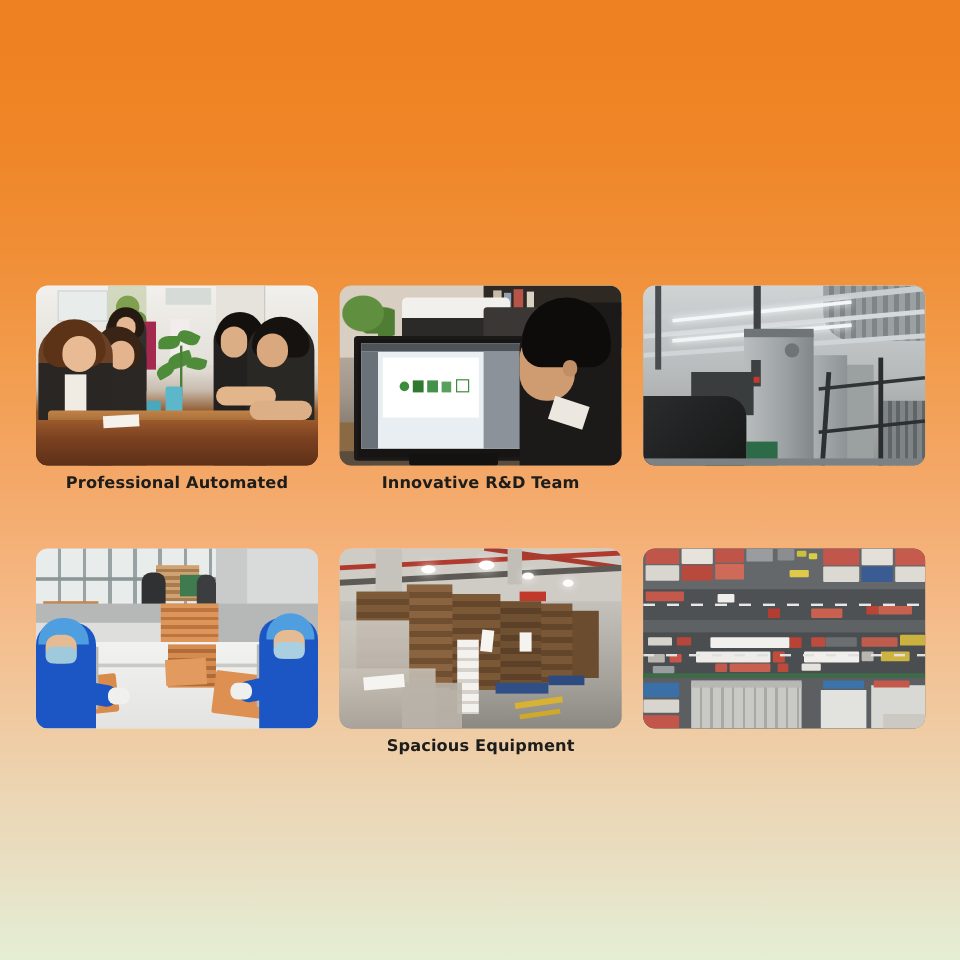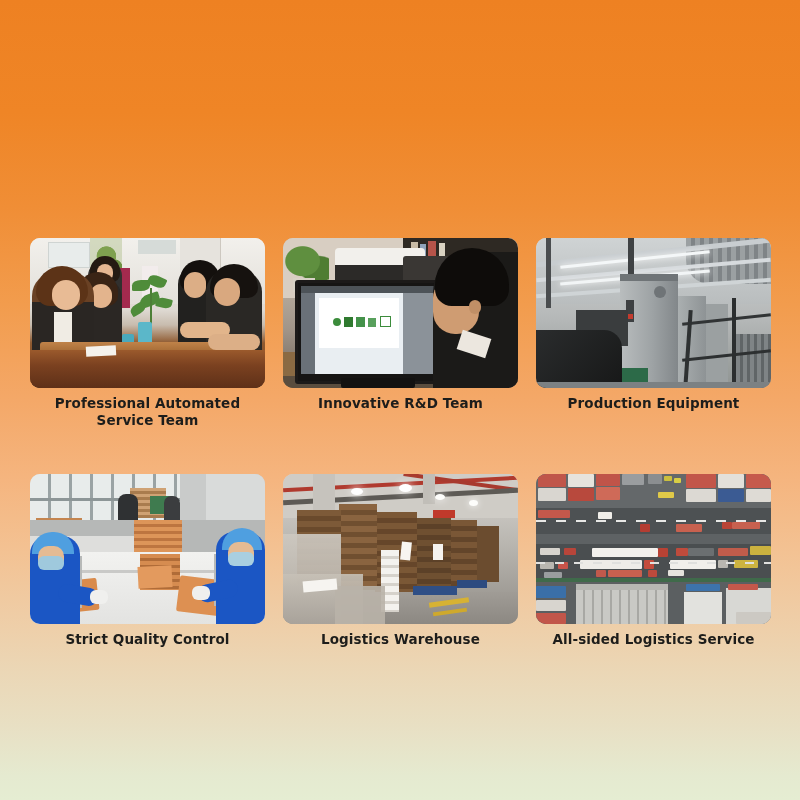--- a/index.html
+++ b/index.html
@@ -340,21 +340,20 @@
             <div class="layer p1-p1hair"></div>
             <div class="layer p1-p1face"></div>
           <div class="layer p1-tabletop"></div>
           <div class="layer p1-table"></div>
           <div class="layer p1-arm1"></div>
           <div class="layer p1-arm2"></div>
           <div class="layer p1-paper"></div>
         </div>
         <div class="caption">
           <span>Professional Automated</span>
-          <span class="l2">Service Team</span>
         </div>
       </div>
 
       <div class="cell">
         <div class="photo p2">
           <div class="layer p2-wall"></div>
           <div class="layer p2-shelf"></div>
           <div class="layer p2-shelfline1"></div>
           <div class="layer p2-book1"></div>
             <div class="layer p2-book2"></div>
@@ -414,21 +413,20 @@
           <div class="layer p3-green1"></div>
           <div class="layer p3-green2"></div>
           <div class="layer p3-black"></div>
           <div class="layer p3-railh"></div>
           <div class="layer p3-railh2"></div>
           <div class="layer p3-rail1"></div>
           <div class="layer p3-rail2"></div>
           <div class="layer p3-floor"></div>
         </div>
         <div class="caption">
-          <span class="l2">Production Equipment</span>
         </div>
       </div>
 
     </div>
 
     <div class="row-gap"></div>
 
     <div class="row">
 
       <div class="cell">
@@ -461,23 +459,20 @@
           <div class="layer p4-wkLarm"></div>
           <div class="layer p4-wkLhand"></div>
           <div class="layer p4-wkRgrey"></div>
           <div class="layer p4-wkR"></div>
           <div class="layer p4-wkRcap"></div>
           <div class="layer p4-wkRface"></div>
           <div class="layer p4-wkRmask"></div>
           <div class="layer p4-wkRarm"></div>
           <div class="layer p4-wkRhand"></div>
         </div>
-        <div class="caption">
-          <span>Strict Quality Control</span>
-        </div>
       </div>
 
       <div class="cell">
         <div class="photo p5">
           <div class="layer p5-ceil"></div>
           <div class="layer p5-redpipe"></div>
           <div class="layer p5-redpipe2"></div>
           <div class="layer p5-beamh"></div>
           <div class="layer p5-col"></div>
           <div class="layer p5-col2"></div>
@@ -499,21 +494,21 @@
           <div class="layer p5-label2"></div>
           <div class="layer p5-label3"></div>
           <div class="layer p5-wrap1"></div>
           <div class="layer p5-wrap2"></div>
           <div class="layer p5-wrap3"></div>
           <div class="layer p5-label4"></div>
           <div class="layer p5-yellow"></div>
           <div class="layer p5-yellow2"></div>
         </div>
         <div class="caption">
-          <span>Logistics Warehouse</span>
+          <span>Spacious Equipment</span>
         </div>
       </div>
 
       <div class="cell">
         <div class="photo p6">
           <div class="layer p6-top"></div>
           <div class="layer p6-roadA"></div>
           <div class="layer p6-mid"></div>
           <div class="layer p6-roadB"></div>
           <div class="layer p6-green"></div>
@@ -574,20 +569,17 @@
           <div class="layer p6-whroof"></div>
           <div class="layer p6-wh2"></div>
           <div class="layer p6-wh3"></div>
           <div class="ctr" style="left:0px;  top:112px; width:30px; height:12px; background:#3a6fa8;"></div>
           <div class="ctr" style="left:0px;  top:126px; width:30px; height:11px; background:#d8d5cf;"></div>
           <div class="ctr" style="left:0px;  top:139px; width:30px; height:11px; background:#c2564a;"></div>
           <div class="ctr" style="left:150px;top:110px; width:34px; height:7px; background:#3d73ab;"></div>
           <div class="ctr" style="left:192px;top:110px; width:30px; height:6px; background:#c4584b;"></div>
           <div class="ctr" style="left:200px;top:138px; width:35px; height:12px; background:#ccc9c3;"></div>
         </div>
-        <div class="caption">
-          <span>All-sided Logistics Service</span>
-        </div>
       </div>
 
     </div>
   </div>
 </div>
 
 </body></html>

